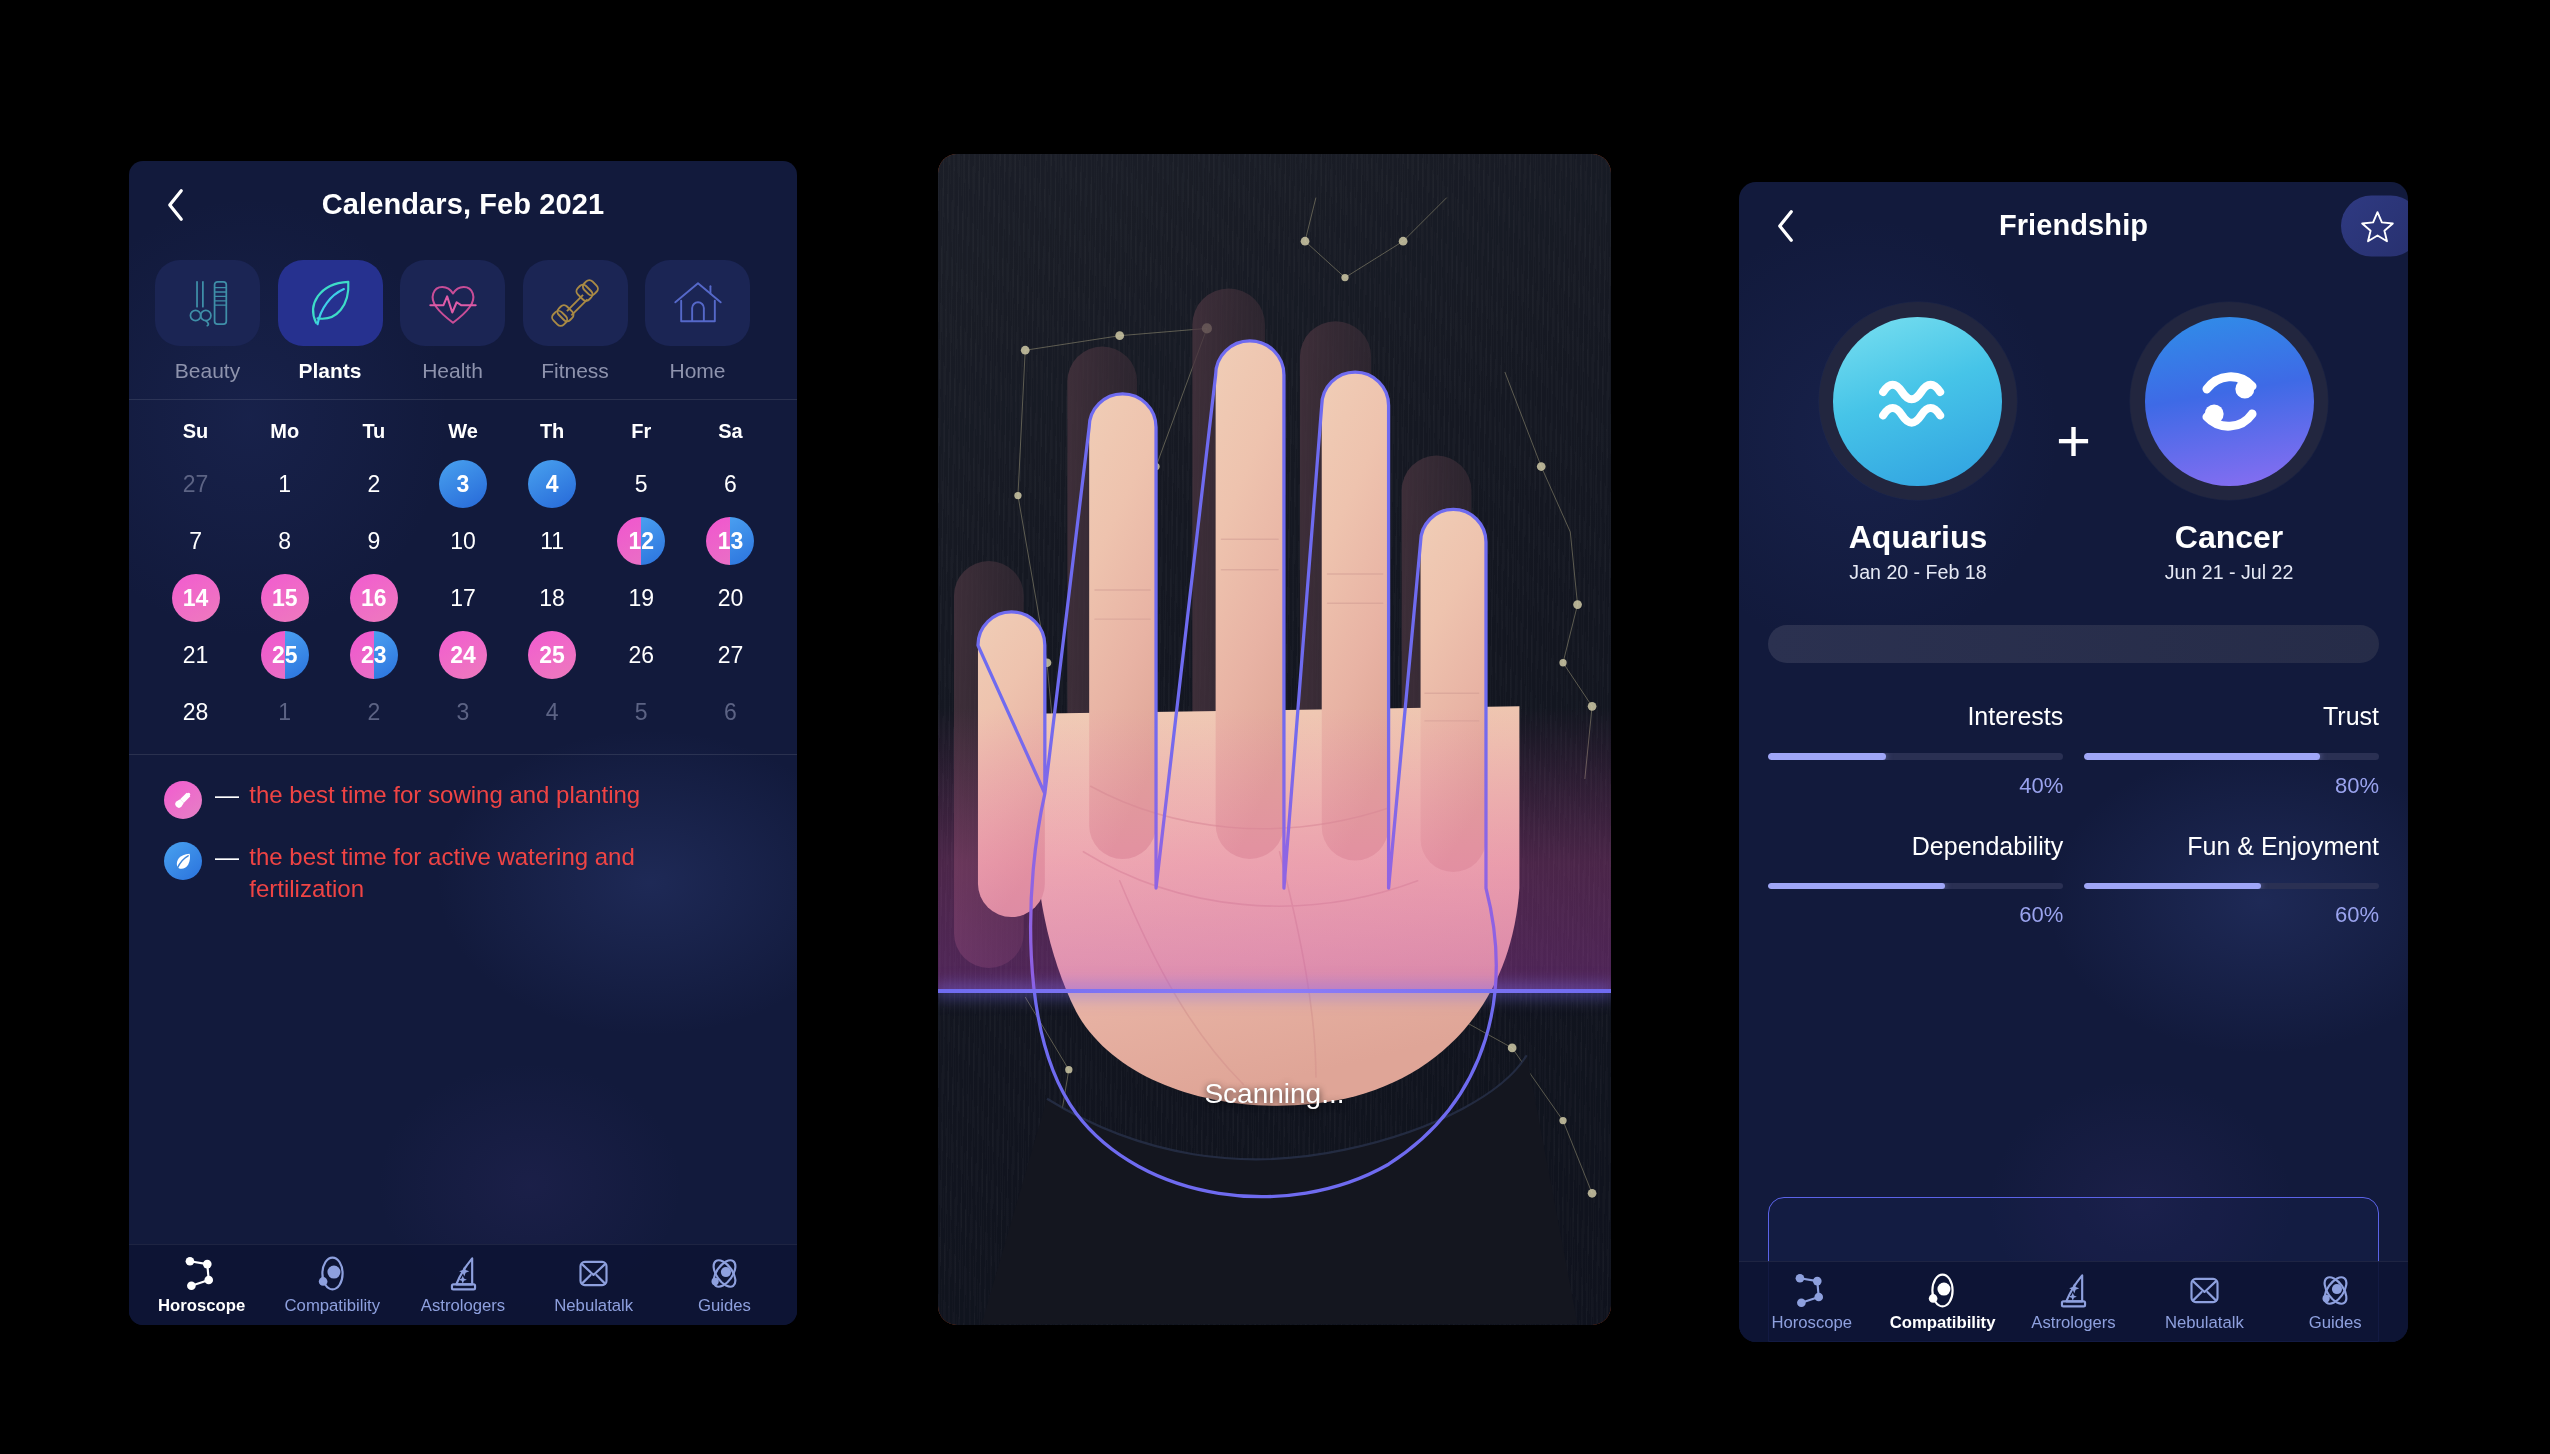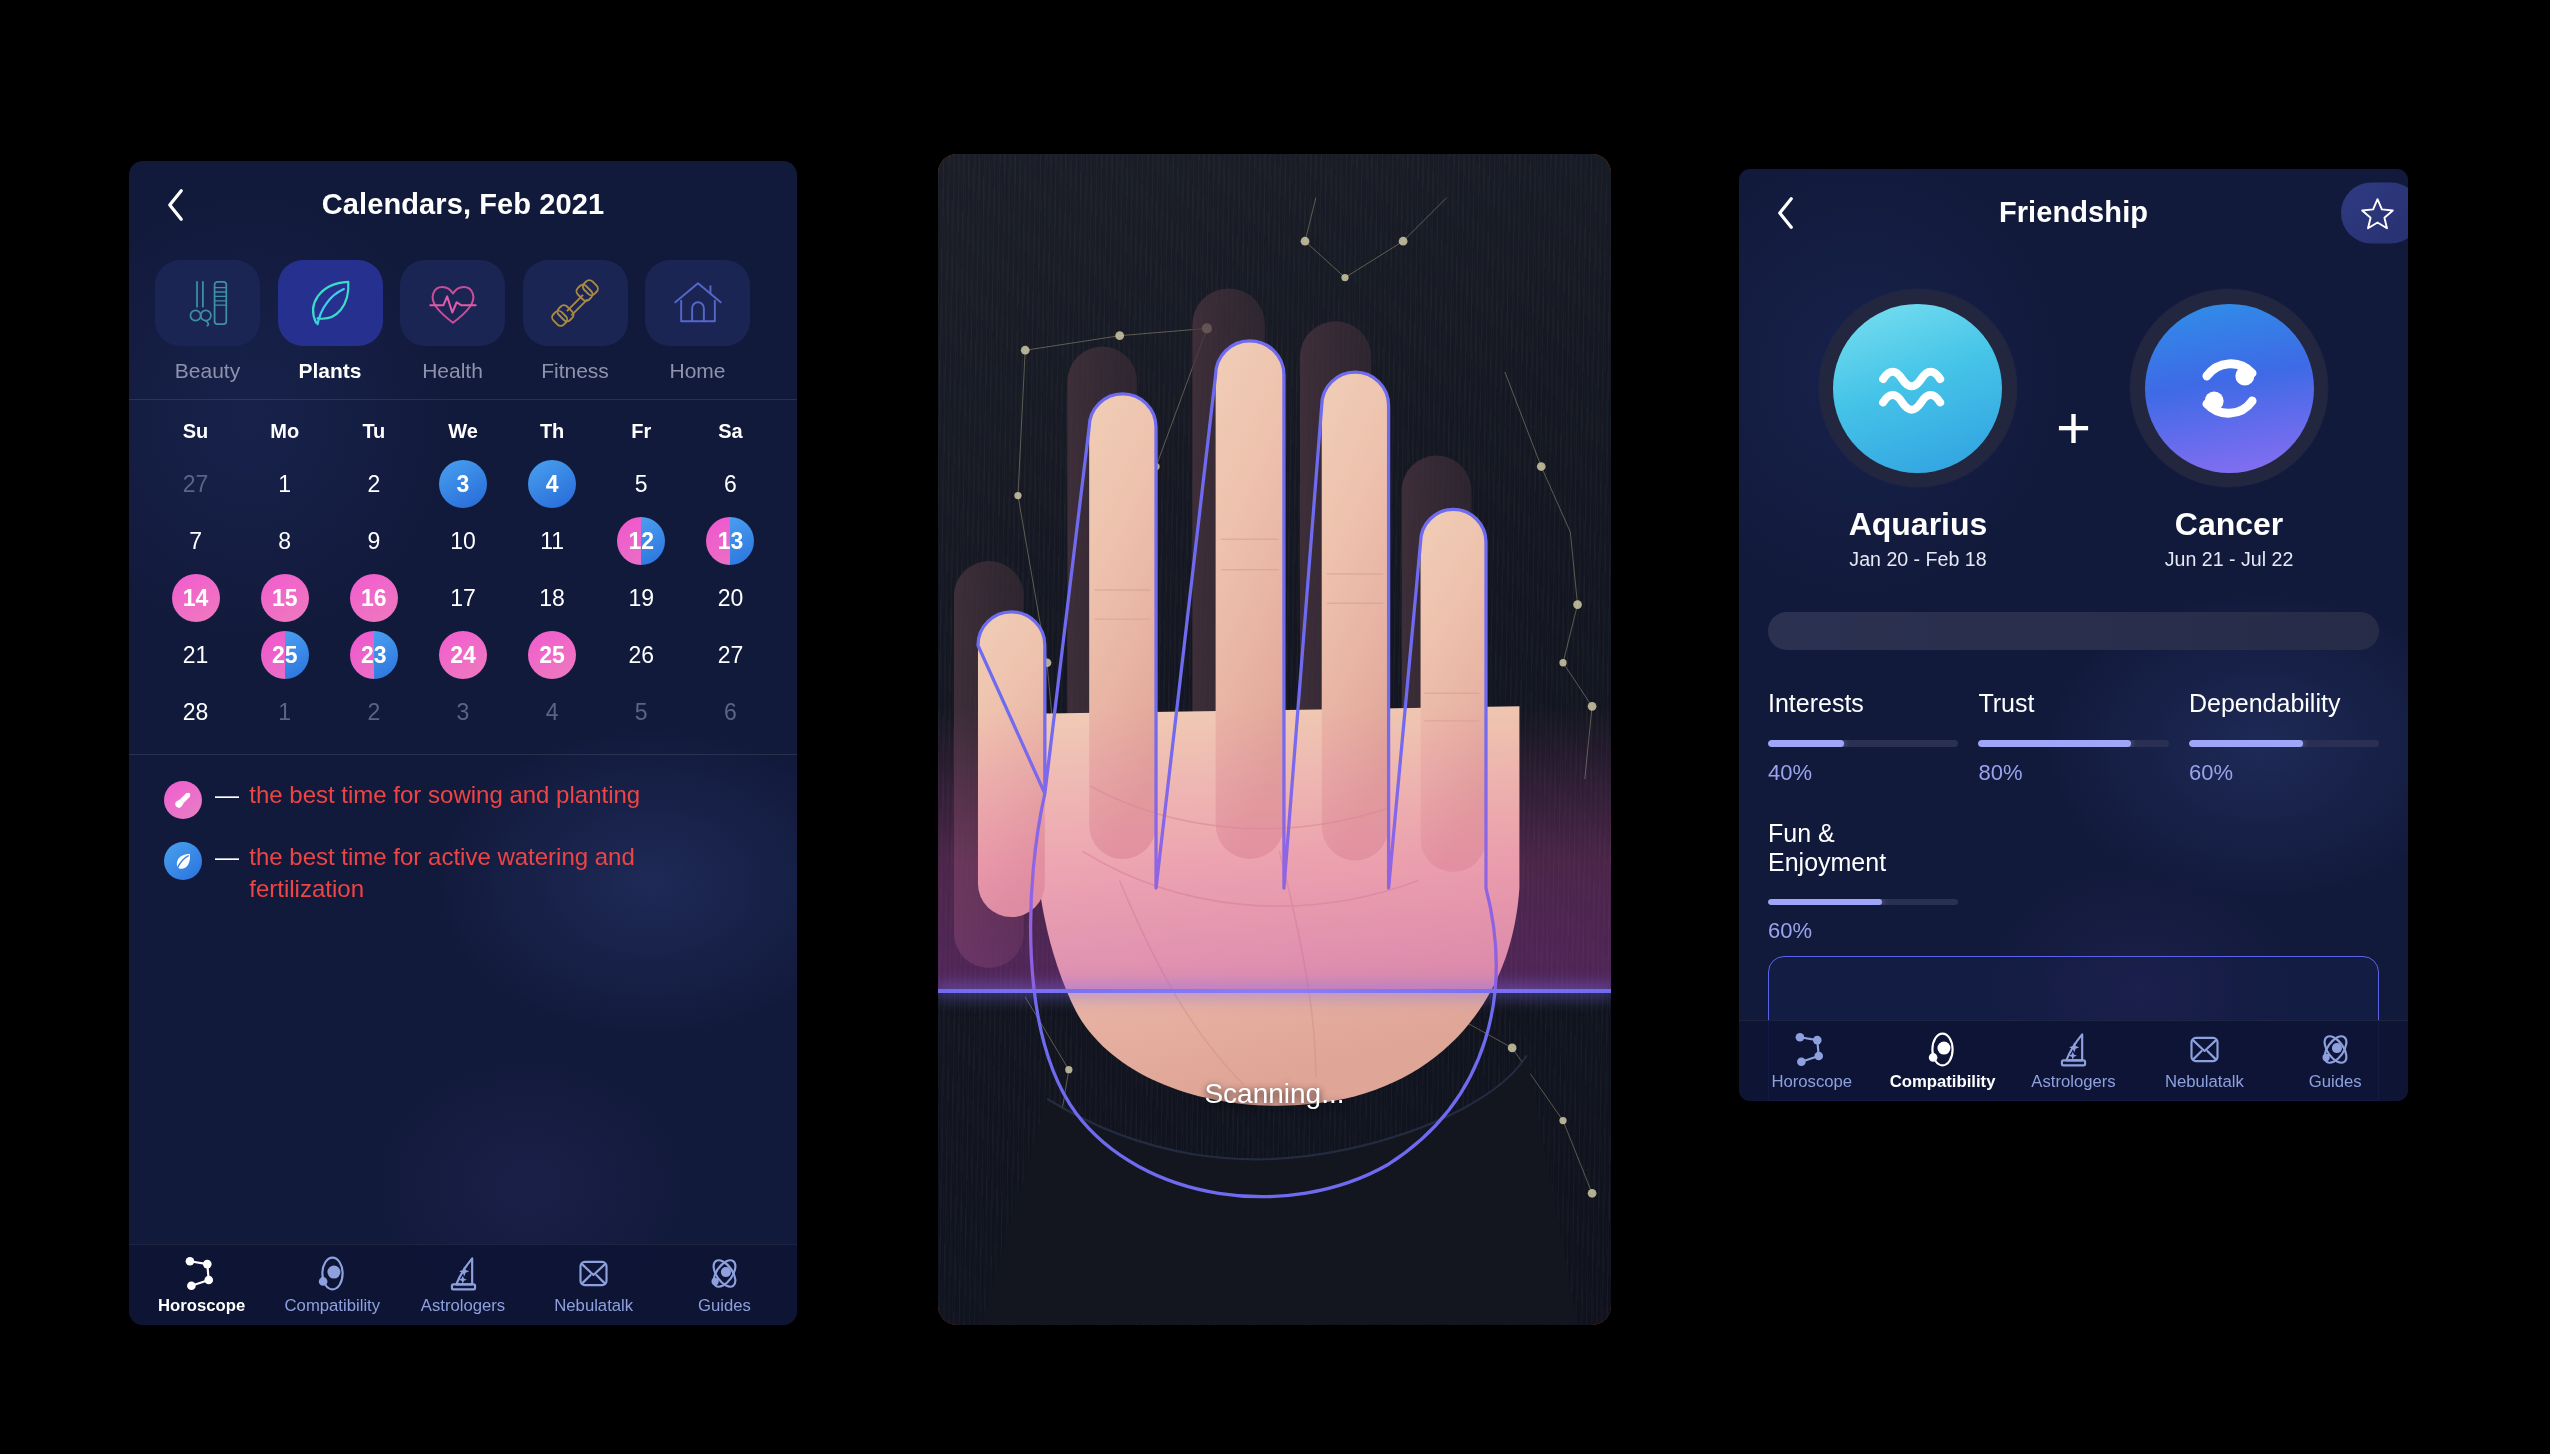--- a/index.html
+++ b/index.html
@@ -12,21 +12,21 @@
   }
   .stage { position:relative; width:2550px; height:1454px; background:#000; }
 
   
   .phone {
     position:absolute; overflow:hidden;
     background:#121a3c;
   }
   .phone.p1 { left:129px; top:161px; width:668px; height:1164px; border-radius:14px; }
   .phone.p2 { left:938px; top:154px; width:673px; height:1171px; border-radius:19px; background:#c2410c; }
-  .phone.p3 { left:1739px; top:169px; width:669px; height:932px; border-radius:11px; }
+  .phone.p3 { left:1739px; top:182px; width:669px; height:1160px; border-radius:17px; }
 
   .phone .nebula {
     position:absolute; inset:0; pointer-events:none;
     background:
       radial-gradient(ellipse 305px 218px at 78% 62%, rgba(78,102,190,.20), transparent 70%),
       radial-gradient(ellipse 276px 305px at 18% 22%, rgba(54,72,150,.16), transparent 72%),
       radial-gradient(ellipse 218px 175px at 60% 88%, rgba(90,70,160,.12), transparent 70%);
   }
 
   
@@ -160,21 +160,21 @@
   .plus { color:#fff; font-size:60px; font-weight:300; line-height:1; margin-top:-4.4px; }
   .sign-name { color:#fff; font-size:32px; font-weight:700; margin-top:19px; }
   .sign-dates { color:#e6e9f5; font-size:19.6px; margin-top:5px; }
 
   .skeleton {
     position:relative; z-index:3; height:38px; border-radius:19px;
     background:linear-gradient(90deg,#2b3150,#262c48);
     margin:41px 29px 0 29px;
   }
 
-  .stats { position:relative; z-index:3; display:grid; grid-template-columns:1fr 1fr 1fr; gap:0 20.4px; padding:39px 29px 0 29px; }
+  .stats { position:relative; z-index:3; display:grid; grid-template-columns:1fr 1fr; gap:0 20.4px; padding:39px 29px 0 29px;text-align:right; }
   .stat { margin-bottom:33px; }
   .stat-lbl { color:#fff; font-size:25px; font-weight:400; }
   .bar { height:6.5px; border-radius:3.6px; background:#2a3053; margin:22px 0 0 0; overflow:hidden; }
   .bar > i { display:block; height:100%; border-radius:3.6px; background:#9fa6f7; box-shadow:0 0 7.3px rgba(159,166,247,.55); }
   .stat-val { color:#9aa3ee; font-size:22px; margin-top:13px; }
 
   .outline-card {
     position:absolute; left:29px; right:29px; bottom:0; height:145px;
     border:1.5px solid #5b63e8; border-radius:16px 16px 0 0;
     z-index:3; background:rgba(30,40,95,.18);

